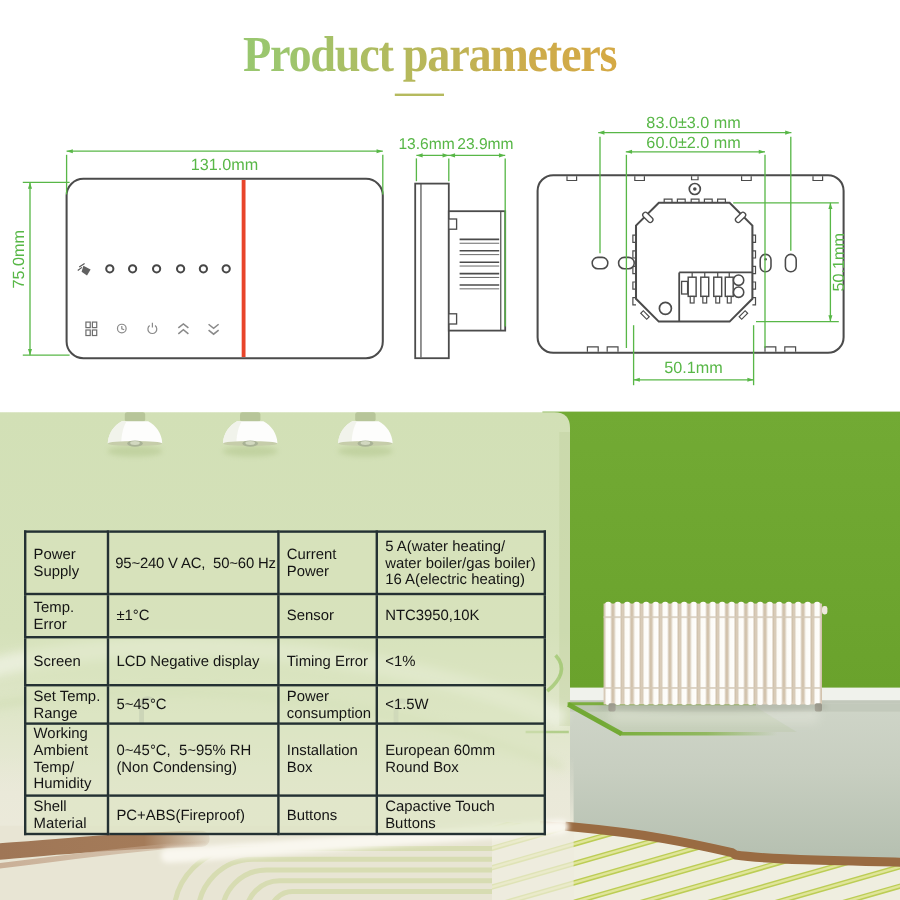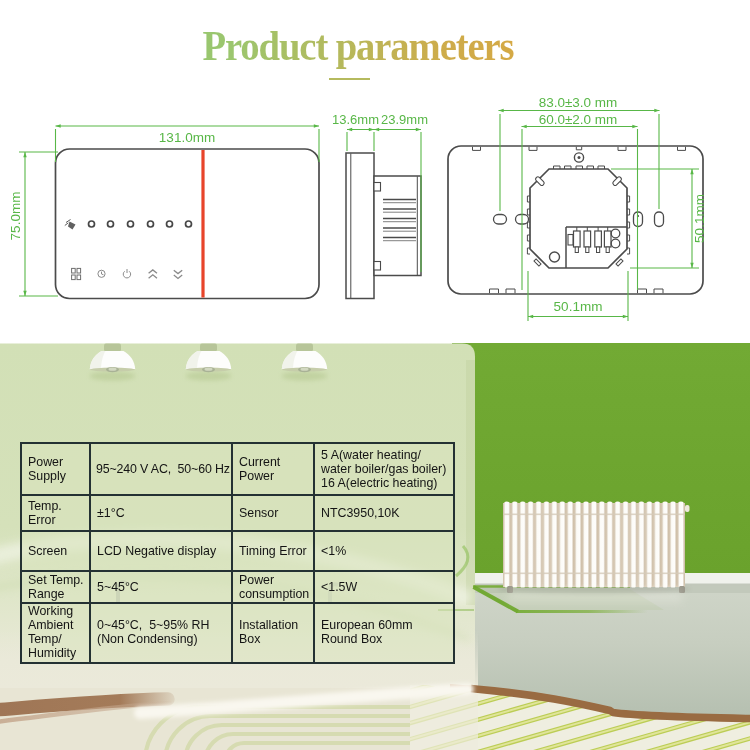--- a/index.html
+++ b/index.html
@@ -361,15 +361,21 @@
           <td>5~45°C</td>
           <td>Power consumption</td>
           <td>&lt;1.5W</td>
         </tr>
     <tr style="height:55px" class="r5">
           <td>Working Ambient Temp/ Humidity</td>
           <td>0~45°C,&nbsp; 5~95% RH (Non Condensing)</td>
           <td>Installation Box</td>
           <td>European 60mm Round Box</td>
         </tr>
+    <tr style="height:31px">
+          <td>Shell Material</td>
+          <td>PC+ABS(Fireproof)</td>
+          <td>Buttons</td>
+          <td>Capactive Touch Buttons</td>
+        </tr>
   </tbody>
     </table>
 </div>
 
 </body></html>

